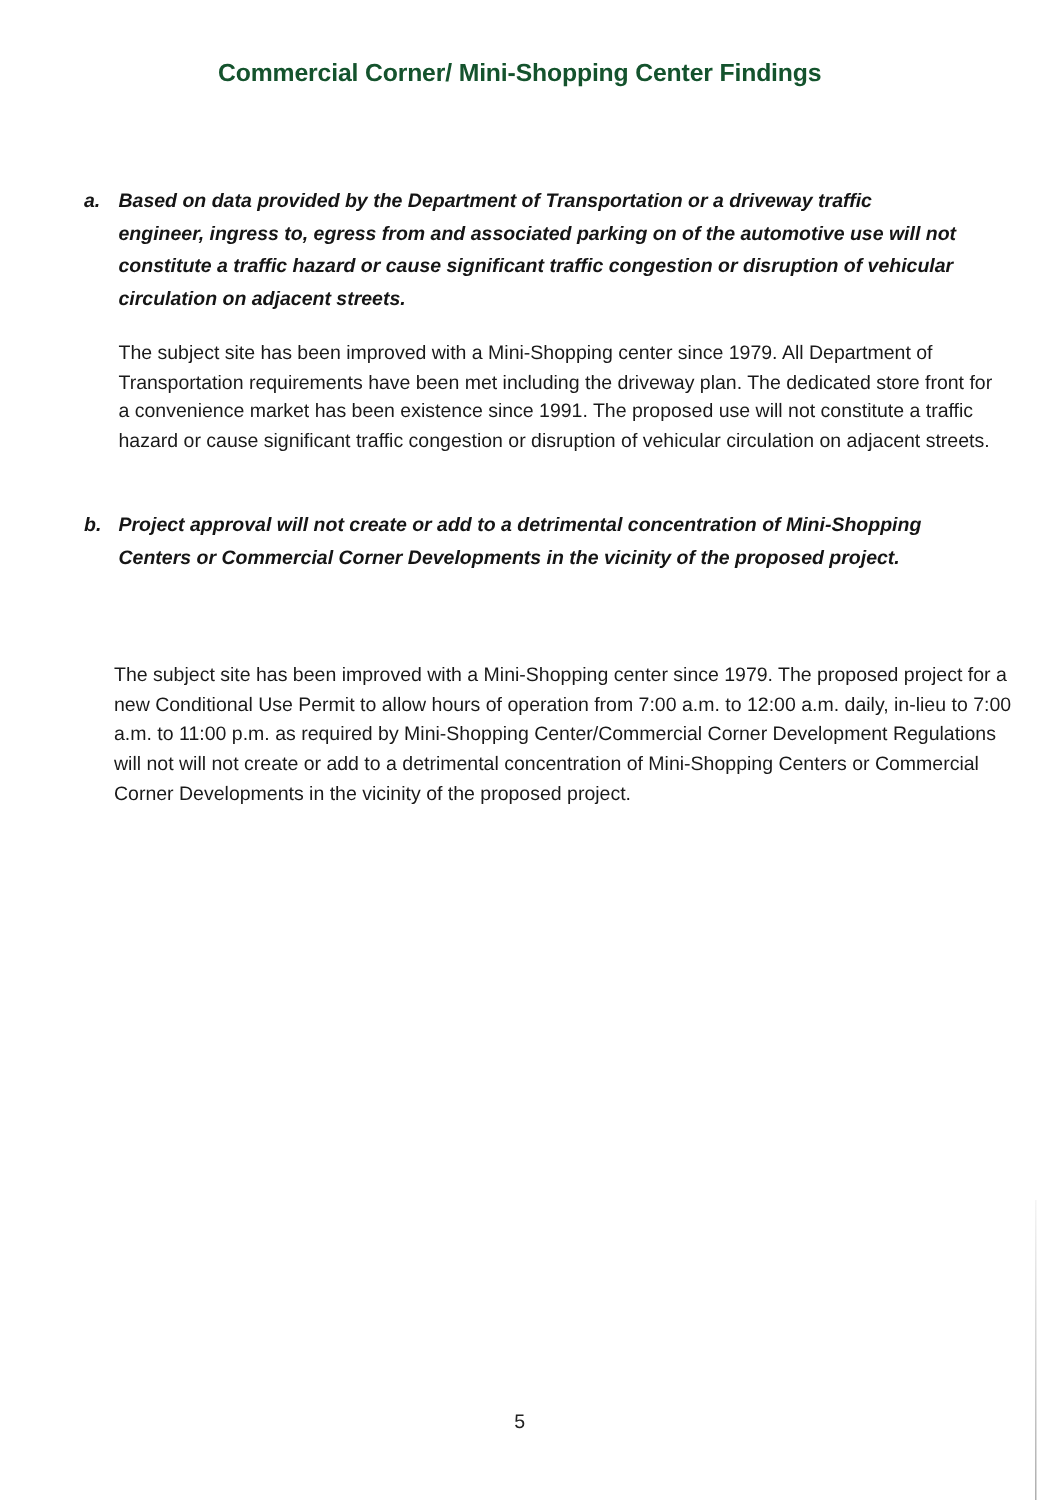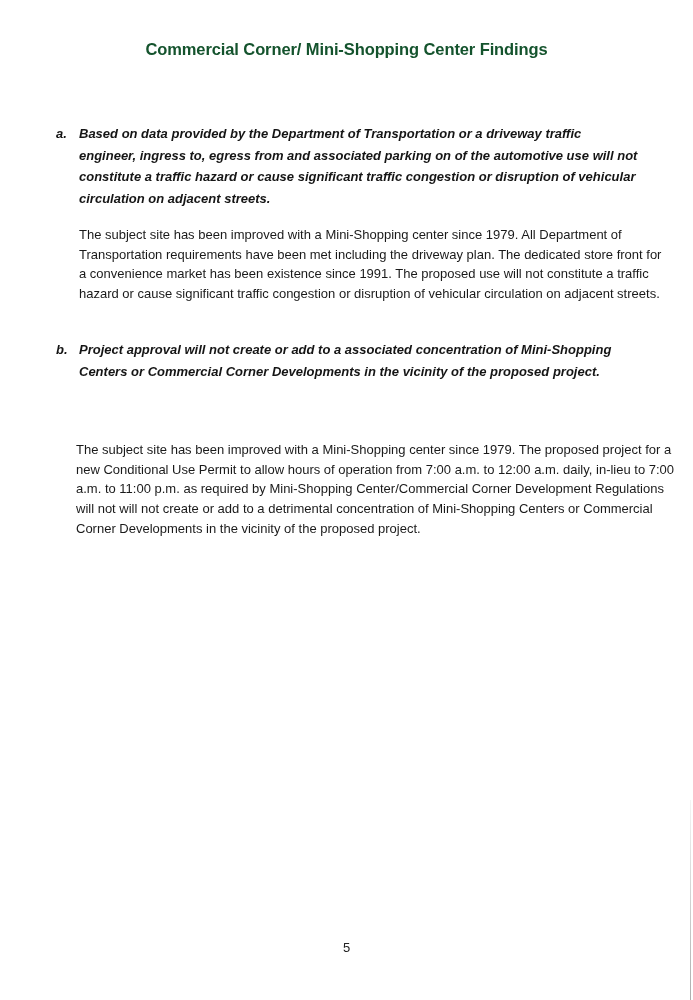--- a/index.html
+++ b/index.html
@@ -92,21 +92,21 @@
 
   <div class="finding" id="finding-a">
     <span class="letter">a.</span>
     <div class="text">Based on data provided by the Department of Transportation or a driveway traffic engineer, ingress to, egress from and associated parking on of the automotive use will not constitute a traffic hazard or cause significant traffic congestion or disruption of vehicular circulation on adjacent streets.</div>
   </div>
 
   <div class="para" id="para-a">The subject site has been improved with a Mini-Shopping center since 1979. All Department of Transportation requirements have been met including the driveway plan. The dedicated store front for a convenience market has been existence since 1991. The proposed use will not constitute a traffic hazard or cause significant traffic congestion or disruption of vehicular circulation on adjacent streets.</div>
 
   <div class="finding" id="finding-b">
     <span class="letter">b.</span>
-    <div class="text">Project approval will not create or add to a associated concentration of Mini-Shopping Centers or Commercial Corner Developments in the vicinity of the proposed project.</div>
+    <div class="text">Project approval will not create or add to a detrimental concentration of Mini-Shopping Centers or Commercial Corner Developments in the vicinity of the proposed project.</div>
   </div>
 
   <div class="para" id="para-b">The subject site has been improved with a Mini-Shopping center since 1979.  The proposed project for a new Conditional Use Permit to allow hours of operation from 7:00 a.m. to 12:00 a.m. daily, in-lieu to 7:00 a.m. to 11:00 p.m. as required by Mini-Shopping Center/Commercial Corner Development Regulations will not will not create or add to a detrimental concentration of Mini-Shopping Centers or Commercial Corner Developments in the vicinity of the proposed project.</div>
 
   <div class="page-number">5</div>
 
   <div class="edge-line"></div>
 </div>
 
 </body></html>

